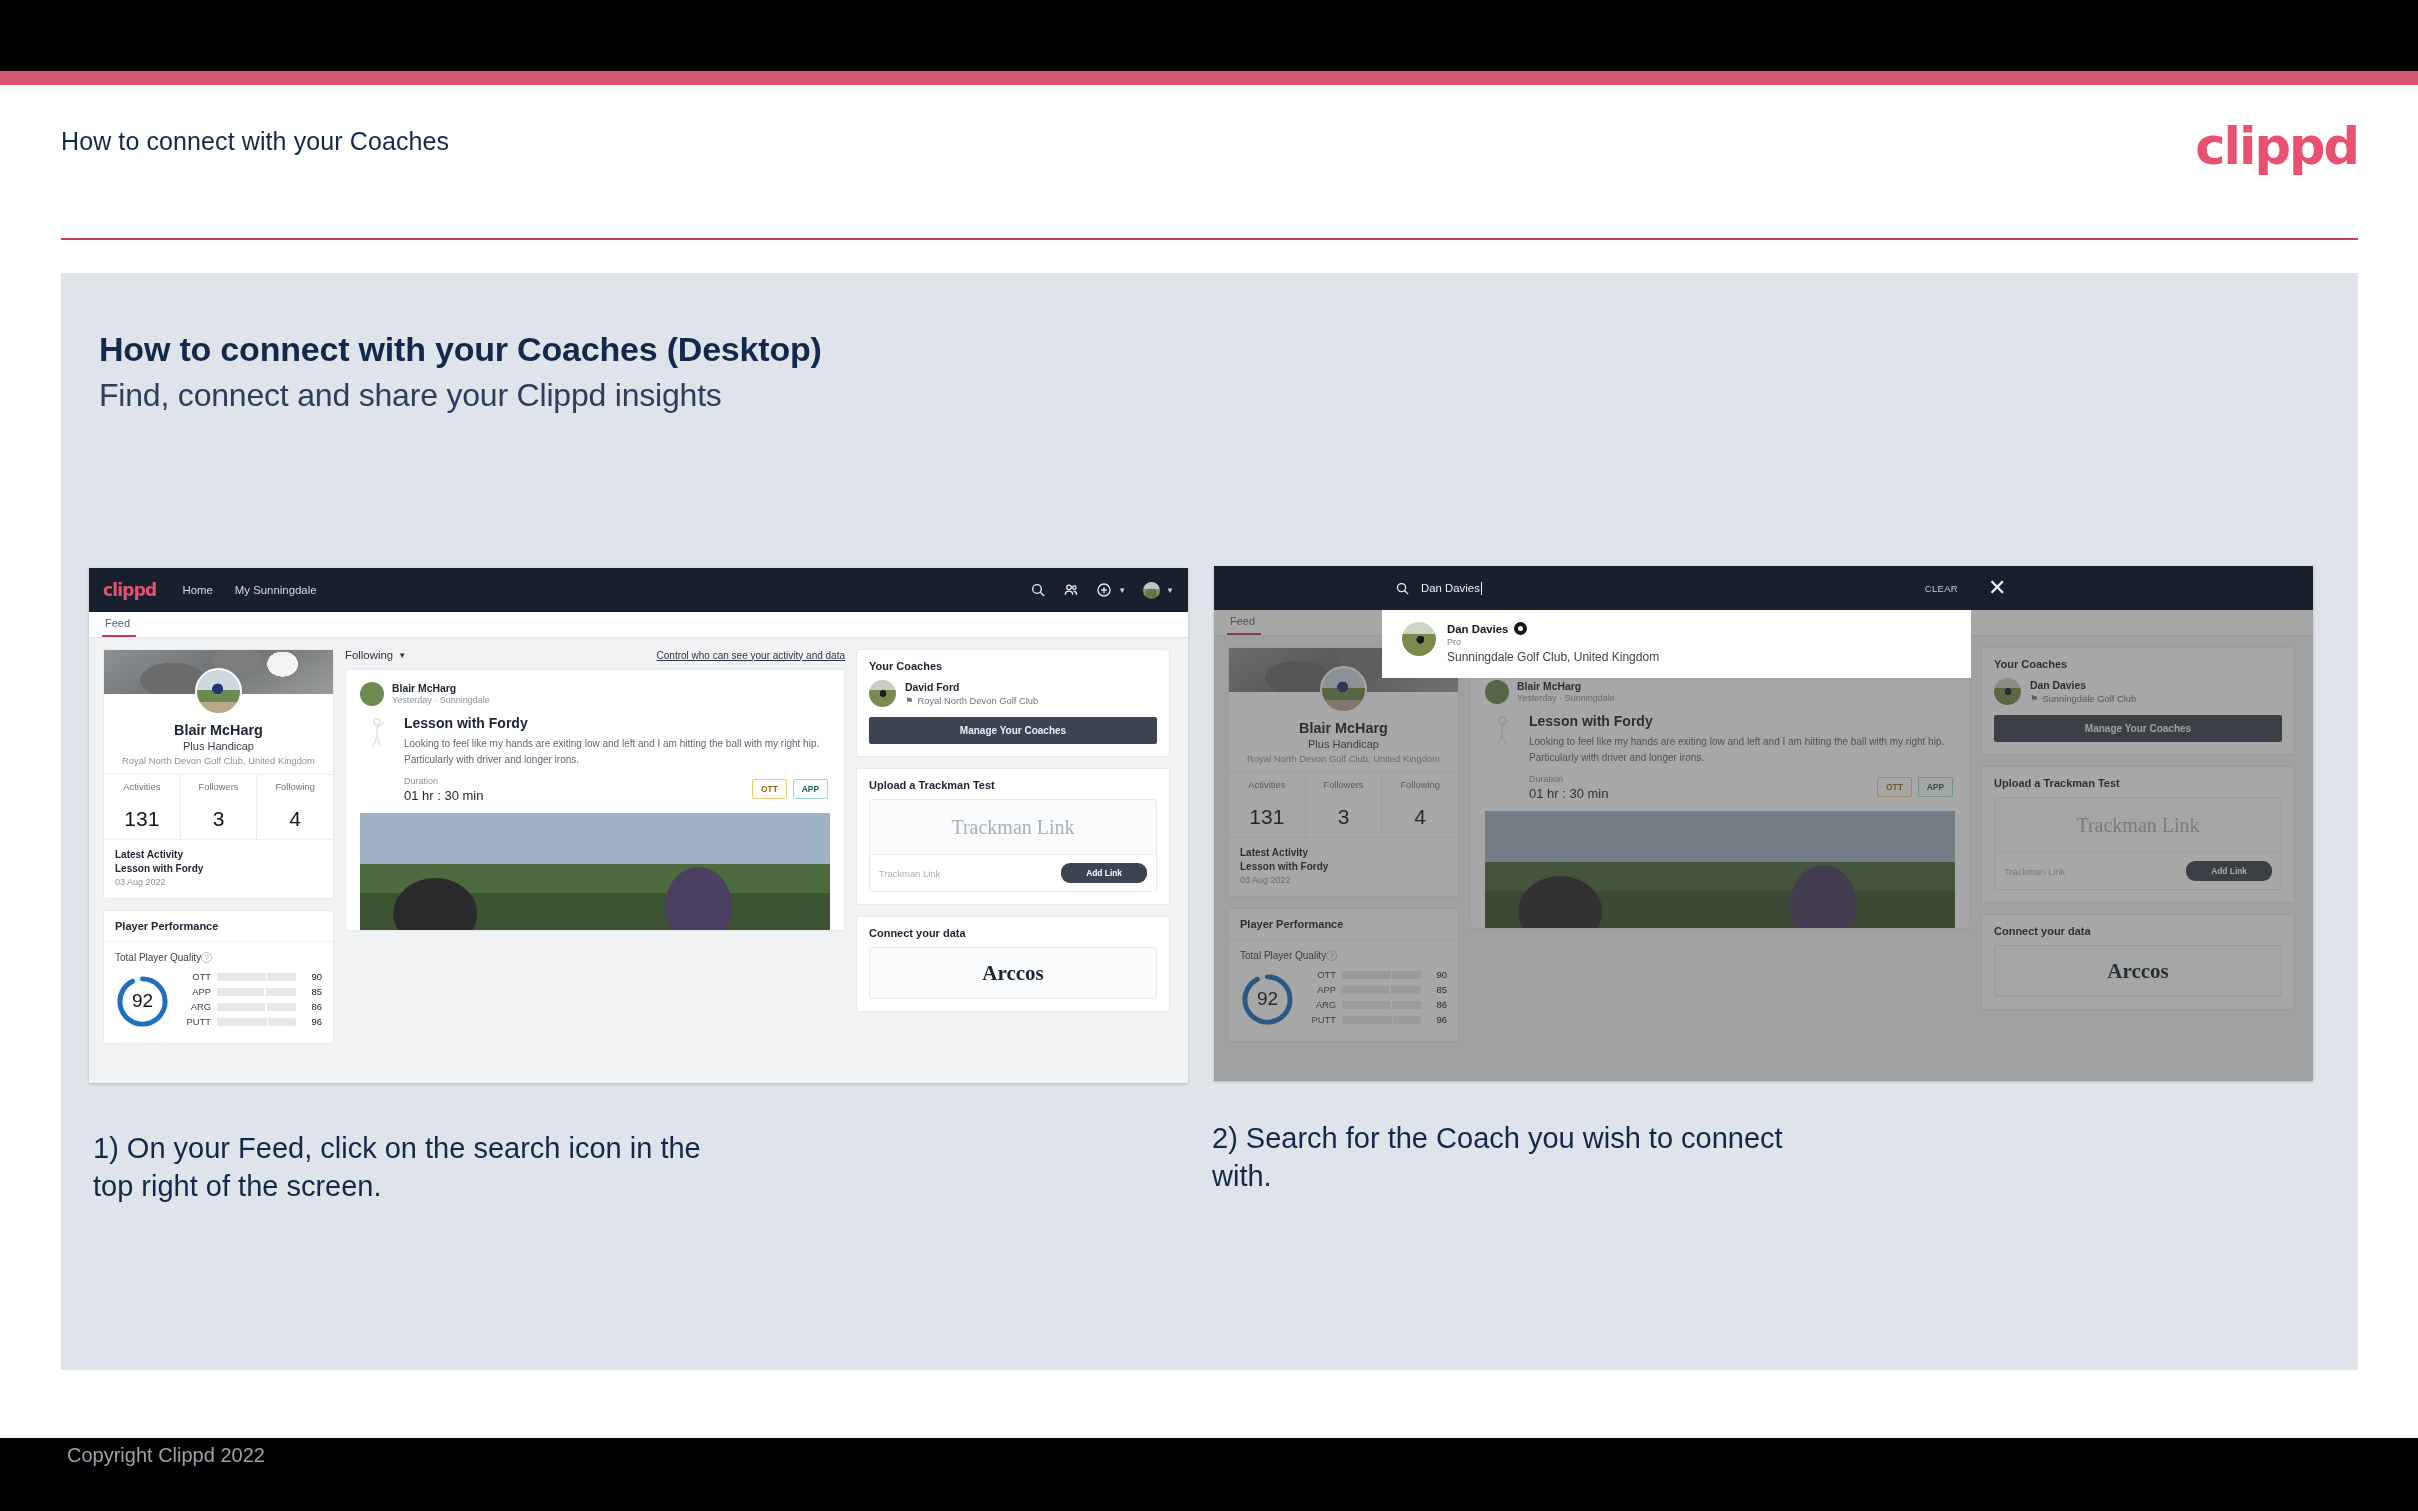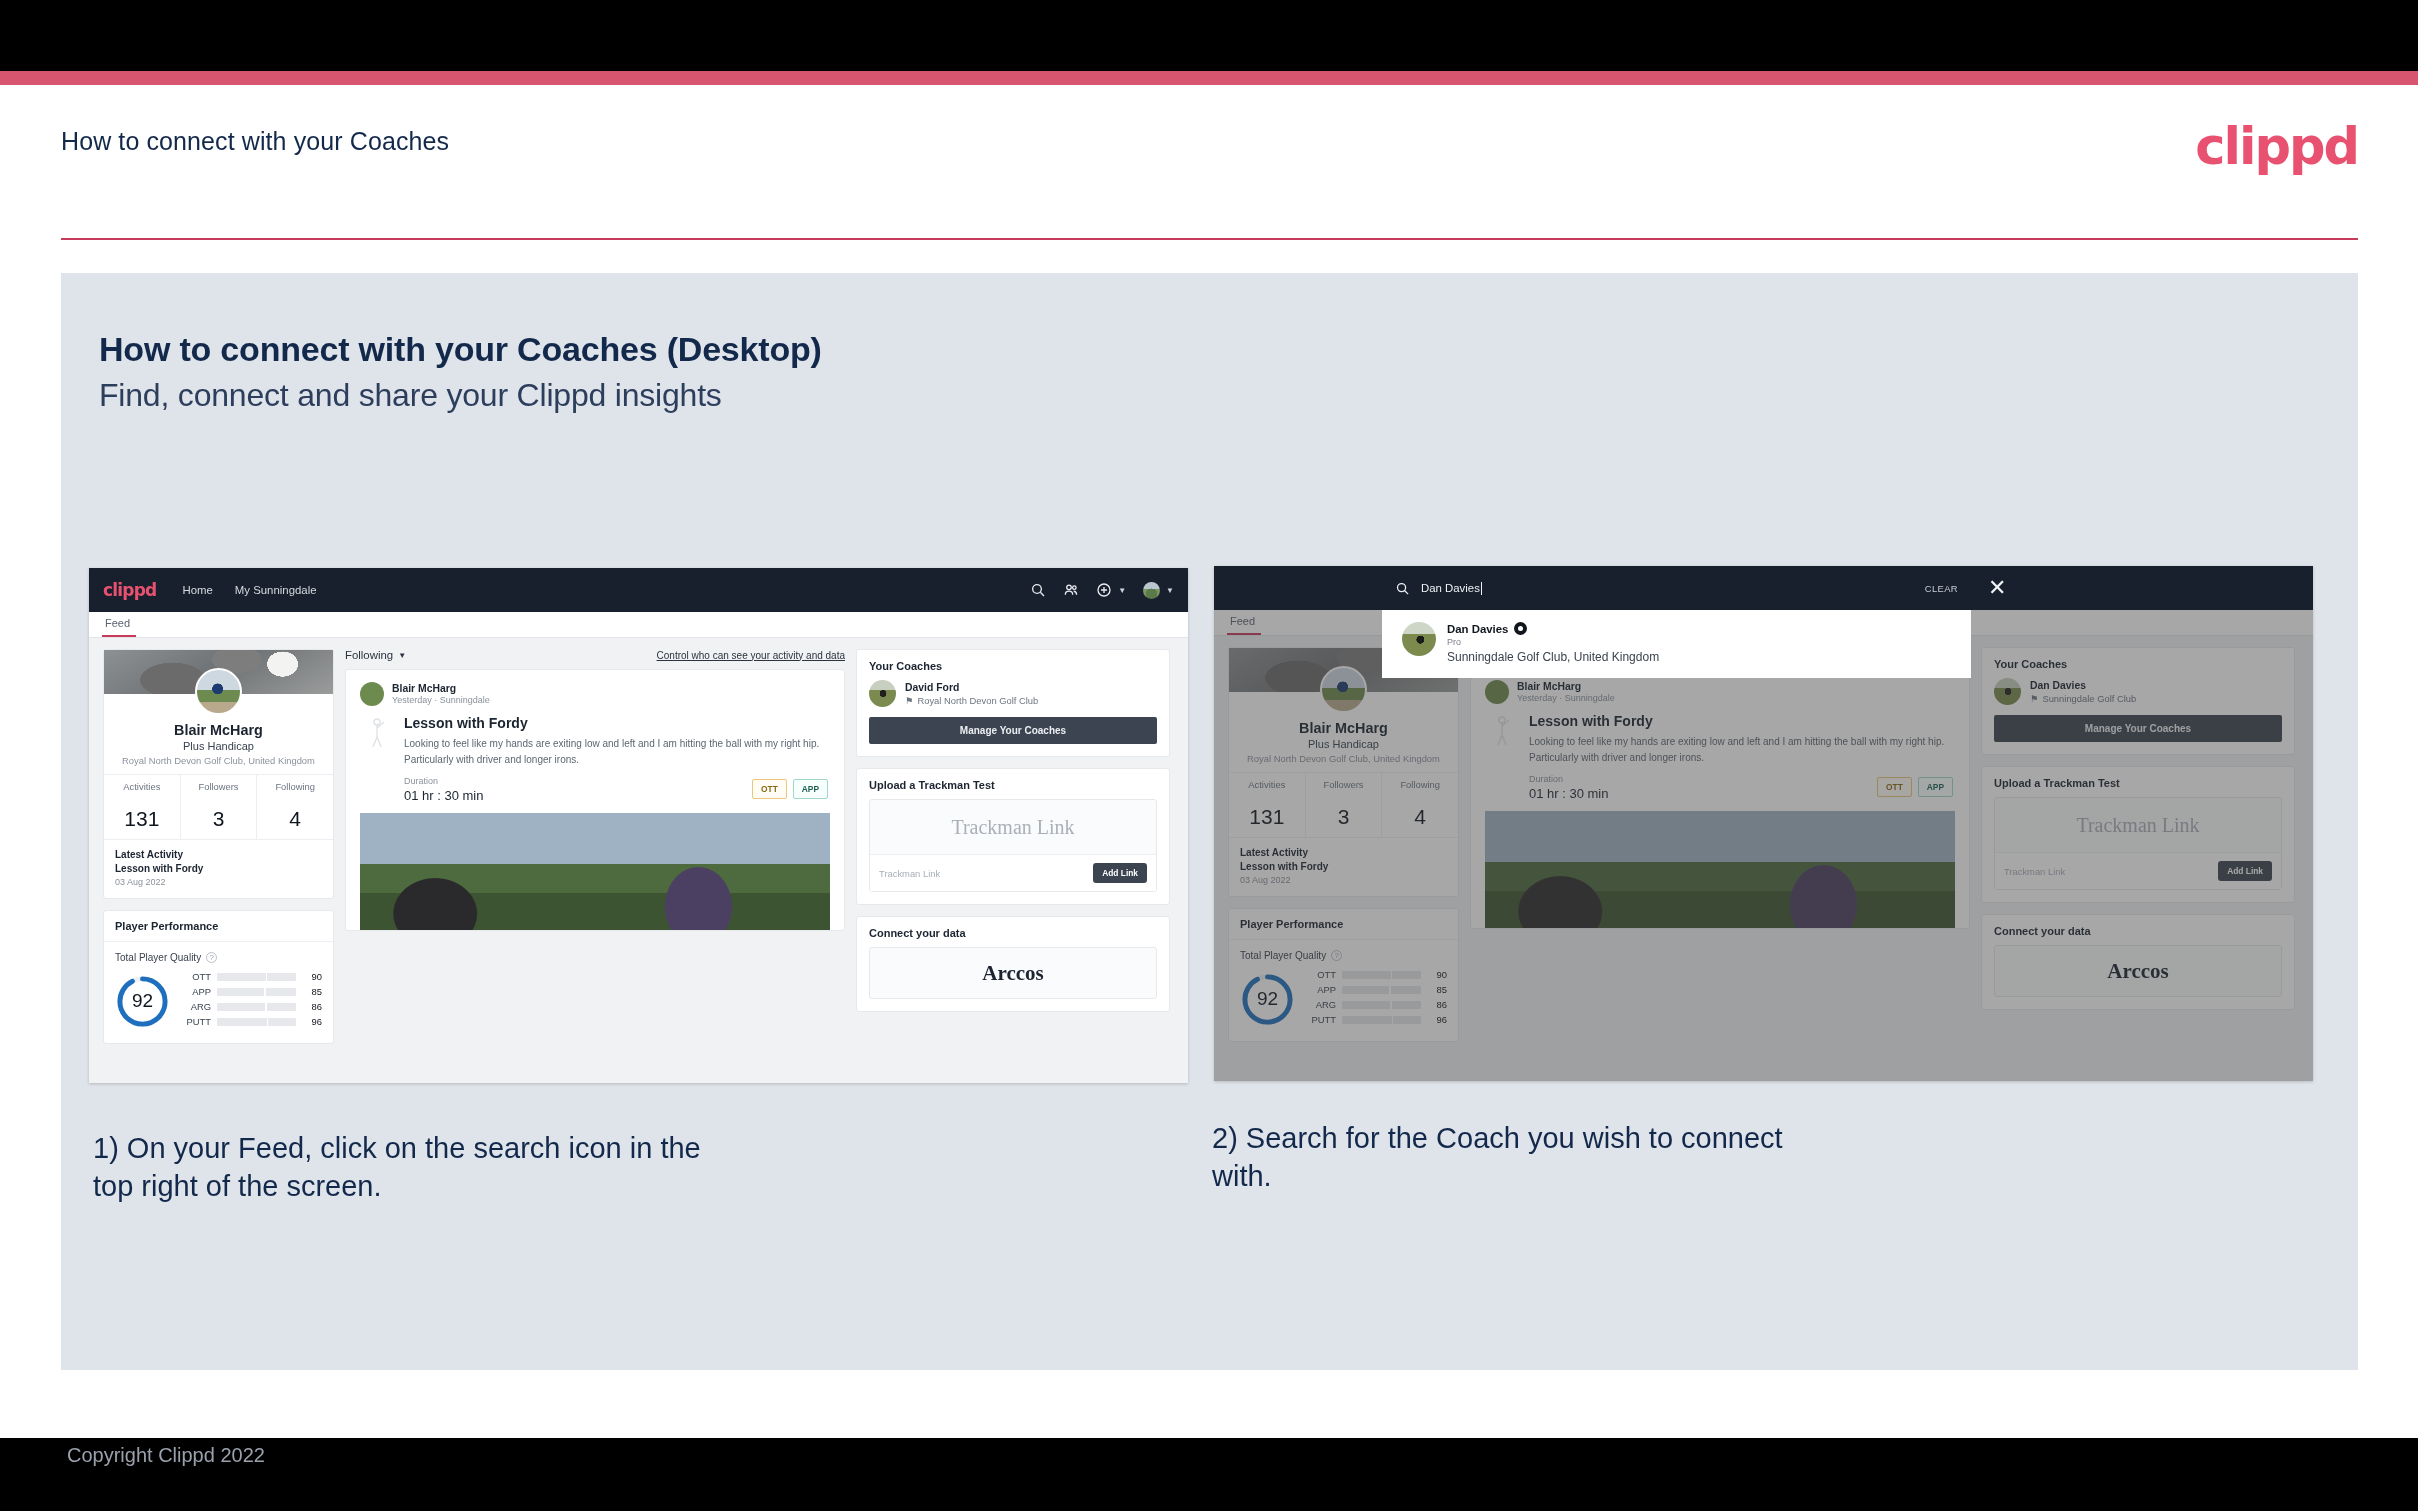--- a/index.html
+++ b/index.html
@@ -116,21 +116,21 @@
   .pf-stat-val { font-size:21px; color:#10161e; margin-top:15px;text-align:center; }
   .pf-latest { border-top:1px solid #eceef1; padding:9px 11px 11px; }
   .pf-latest-h { font-size:10px; font-weight:700; color:#1b2430; }
   .pf-latest-t { font-size:10px; font-weight:700; color:#1b2430; margin-top:3px; }
   .pf-latest-d { font-size:9px; color:#8b929c; margin-top:3px; }
 
   
   .pp { margin-top:11px; }
   .pp-head { padding:9px 11px; border-bottom:1px solid #eceef1; font-size:11px; font-weight:700; color:#1b2430; }
   .pp-body { padding:10px 11px 12px; }
-  .pp-tpq { font-size:10px; color:#39424f; display:flex; gap:5px; }
+  .pp-tpq { font-size:10px; color:#39424f; display:flex; }
   .q-mark {
     width:11px; height:11px; border-radius:50%; border:1px solid #b9c0c9;
     font-size:8px; color:#9aa2ac; text-align:center; line-height:9px;
   }
   .pp-row2 { display:flex; align-items:center; gap:11px; margin-top:8px; }
   .donut { position:relative; width:55px; height:55px; flex:none; }
   .donut svg { transform:rotate(-90deg); display:block; }
   .donut-val {
     position:absolute; inset:0; display:flex; align-items:center; justify-content:center;
     font-size:19px; color:#10161e;
@@ -196,21 +196,21 @@
   }
   .drop-inner {
     height:55px; display:flex; align-items:center; justify-content:center;
     font-family:"Liberation Serif", serif; font-size:20px; color:#aab0b8;
     border-bottom:1px solid #eceef1;
   }
   .drop-row { display:flex; align-items:center; padding:8px 9px; background:#fff; }
   .drop-ph { font-size:9.4px; color:#a8aeb7; }
   .btn-add {
     margin-left:auto; background:#3b4450; color:#fff; font-size:8.4px; font-weight:700;
-    padding:5px 9px; border-radius:3px;
+    padding:5px 25px; border-radius:9px;
   }
   .arccos {
     height:50px; display:flex; align-items:center; justify-content:center;
     font-family:"Liberation Serif", serif; font-size:21px; font-weight:700; color:#1b2430;
   }
 
   
   .dim {
     position:absolute; left:0; top:44px; width:100%; height:calc(100% - 44px);
     background:rgba(60,60,60,.45); z-index:8;

